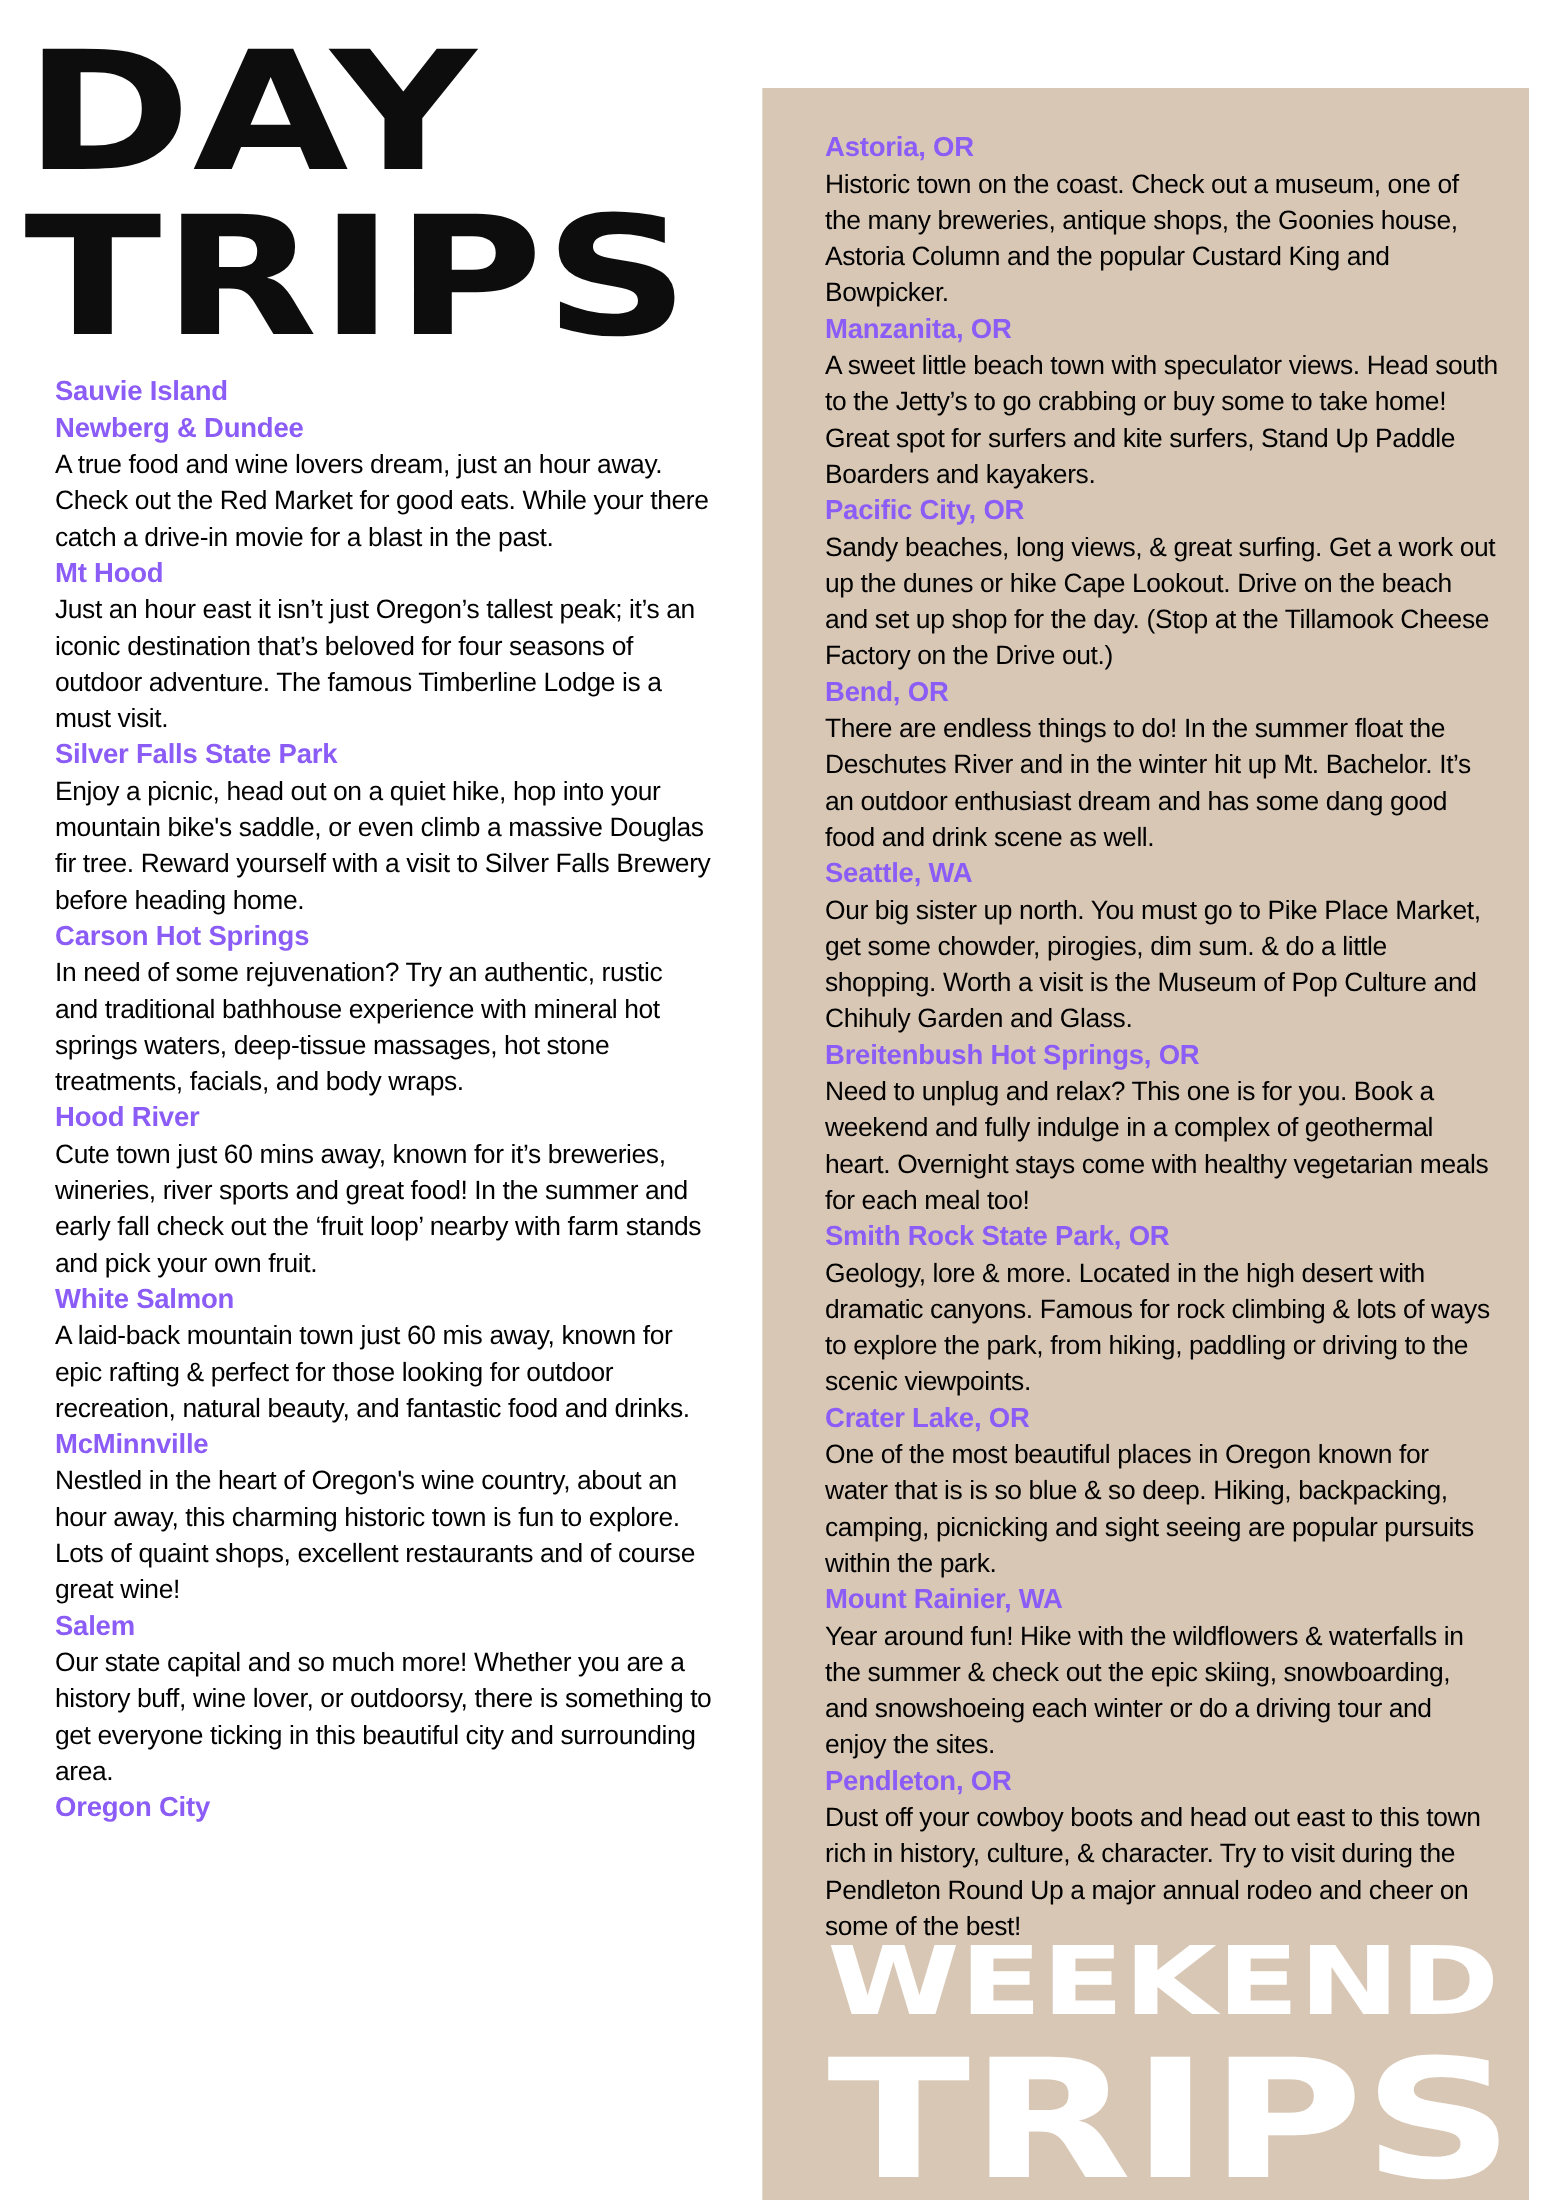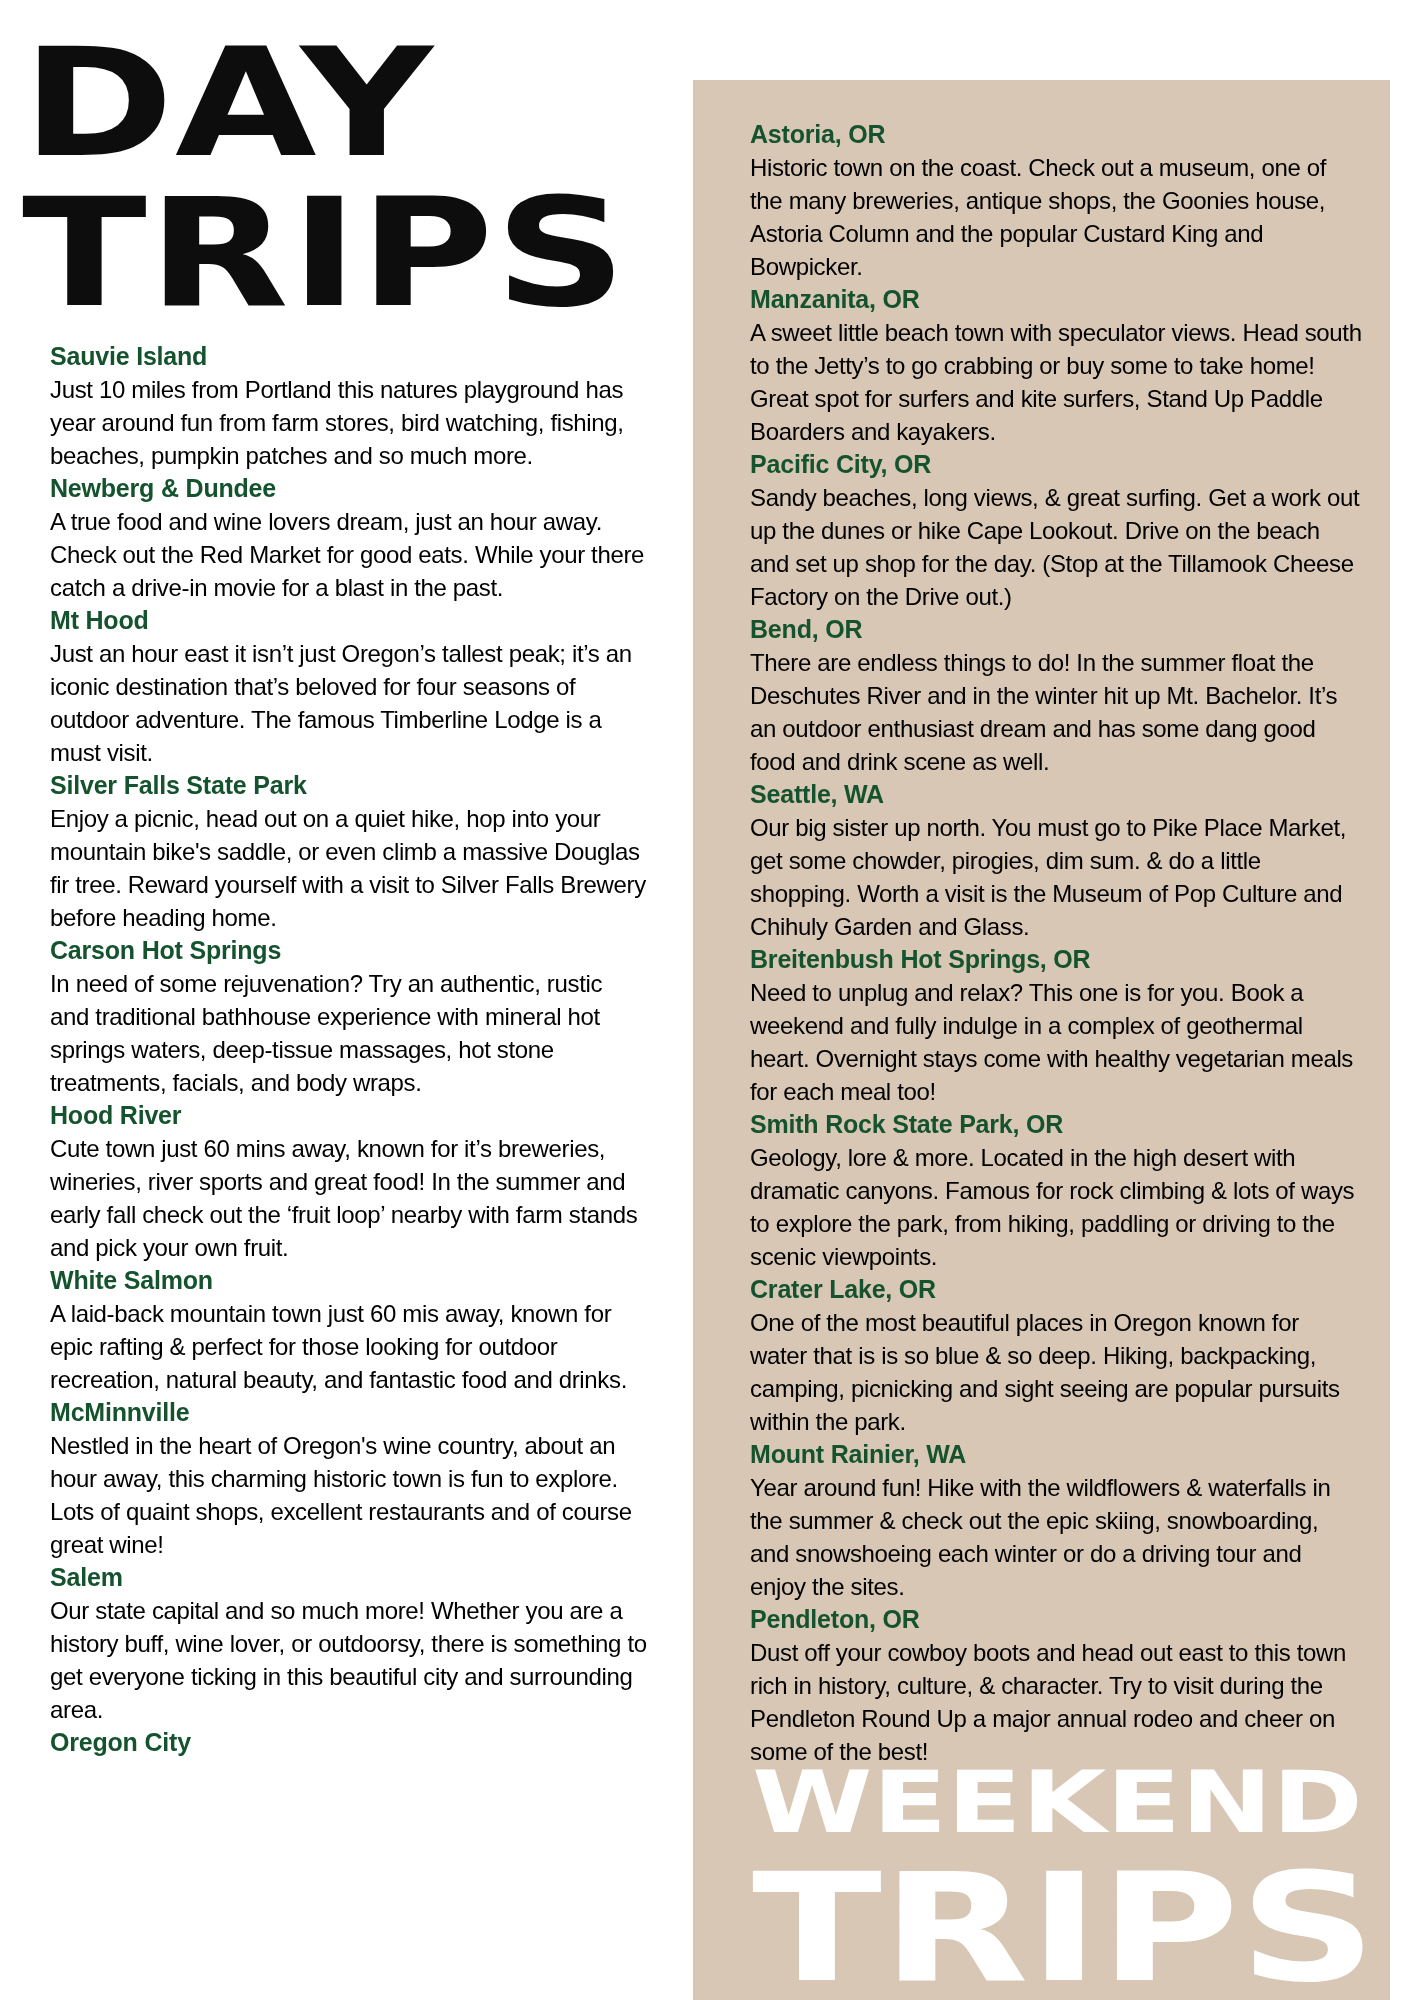--- a/index.html
+++ b/index.html
@@ -19,21 +19,21 @@
     transform:scaleX(1.22); transform-origin:left top; white-space:nowrap;
   }
   .left-col {
     position:absolute; left:50px; top:340px; width:597px;
   }
   .right-col {
     position:absolute; left:750px; top:118px; width:612px;
   }
   .trip-name {
     font-weight:bold; font-size:25px; line-height:33px; letter-spacing:-0.2px;
-    color:#14532d;
+    color:#8b5cf6;
   }
   .trip-desc {
     font-weight:normal; font-size:24px; line-height:33px; letter-spacing:-0.35px;
     color:#000000;
   }
   .weekend-title {
     position:absolute; left:752px; top:1759px; margin:0; color:#ffffff;
     font-family:"DejaVu Sans", sans-serif; font-weight:bold;
     transform:scaleX(1.27); transform-origin:left top; white-space:nowrap;
   }
@@ -47,21 +47,20 @@
   <div class="tan-panel"></div>
 
   <h1 class="day-title">
     <div>DAY</div>
     <div>TRIPS</div>
   </h1>
 
   <section class="left-col" id="day-list">
   <div class="trip">
     <div class="trip-name">Sauvie Island</div>
-    <div class="trip-desc">Just 10 miles from Portland this natures playground has year around fun from farm stores, bird watching, fishing, beaches, pumpkin patches and so much more.</div>
   </div>
 
   <div class="trip">
     <div class="trip-name">Newberg &amp; Dundee</div>
     <div class="trip-desc">A true food and wine lovers dream, just an hour away. Check out the Red Market for good eats. While your there catch a drive-in movie for a blast in the past.</div>
   </div>
 
   <div class="trip">
     <div class="trip-name">Mt Hood</div>
     <div class="trip-desc">Just an hour east it isn’t just Oregon’s tallest peak; it’s an iconic destination that’s beloved for four seasons of outdoor adventure. The famous Timberline Lodge is a must visit.</div>

